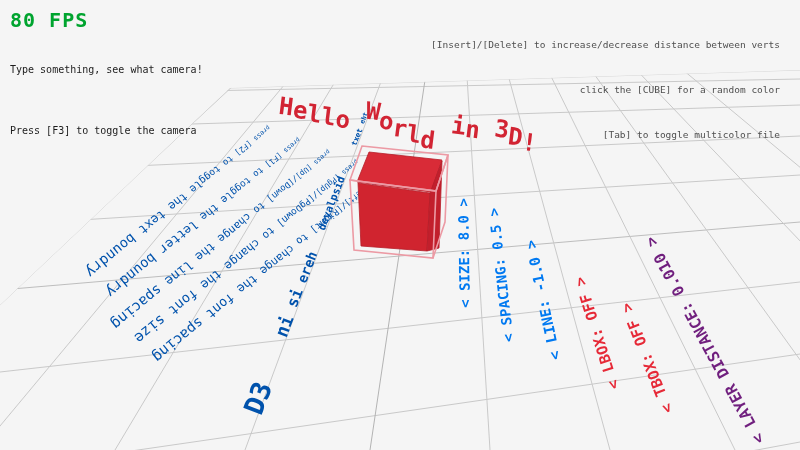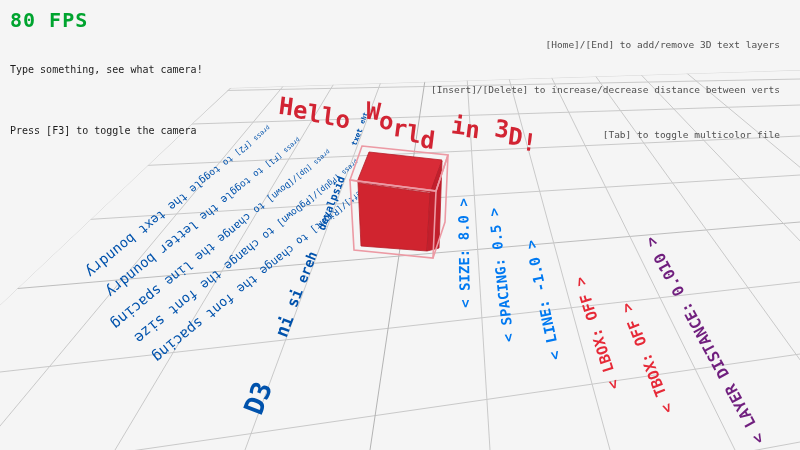--- a/index.html
+++ b/index.html
@@ -111,18 +111,18 @@
   <div class="wave" id="wave-text" style="color: rgb(210, 36, 51);"><span style="transform: translateY(2px);">H</span><span style="transform: translateY(4px);">e</span><span style="transform: translateY(6px);">l</span><span style="transform: translateY(7px);">l</span><span style="transform: translateY(8px);">o</span><span style="transform: translateY(8px);"> </span><span style="transform: translateY(-4px);">W</span><span style="transform: translateY(4px);">o</span><span style="transform: translateY(10px);">r</span><span style="transform: translateY(14px);">l</span><span style="transform: translateY(18px);">d</span><span style="transform: translateY(10px);"> </span><span style="transform: translateY(0px);">i</span><span style="transform: translateY(2px);">n</span><span style="transform: translateY(2px);"> </span><span style="transform: translateY(-2px);">3</span><span style="transform: translateY(4px);">D</span><span style="transform: translateY(8px);">!</span></div>
 
   <div class="fps" style="color: rgb(0, 164, 47);">80 FPS</div>
 
   <div class="left-help">
     <div>Type something, see what camera!</div>
     <div class="gap">Press [F3] to toggle the camera</div>
   </div>
 
   <div class="right-stack">
-    <div>[Home]/[End] to add/remove 3D text layers</div>
     <div>[Insert]/[Delete] to increase/decrease distance between verts</div>
+    <div>click the [CUBE] for a random color</div>
     <div>[Tab] to toggle multicolor file</div>
   </div>
 
 </div>
 
 </body></html>

